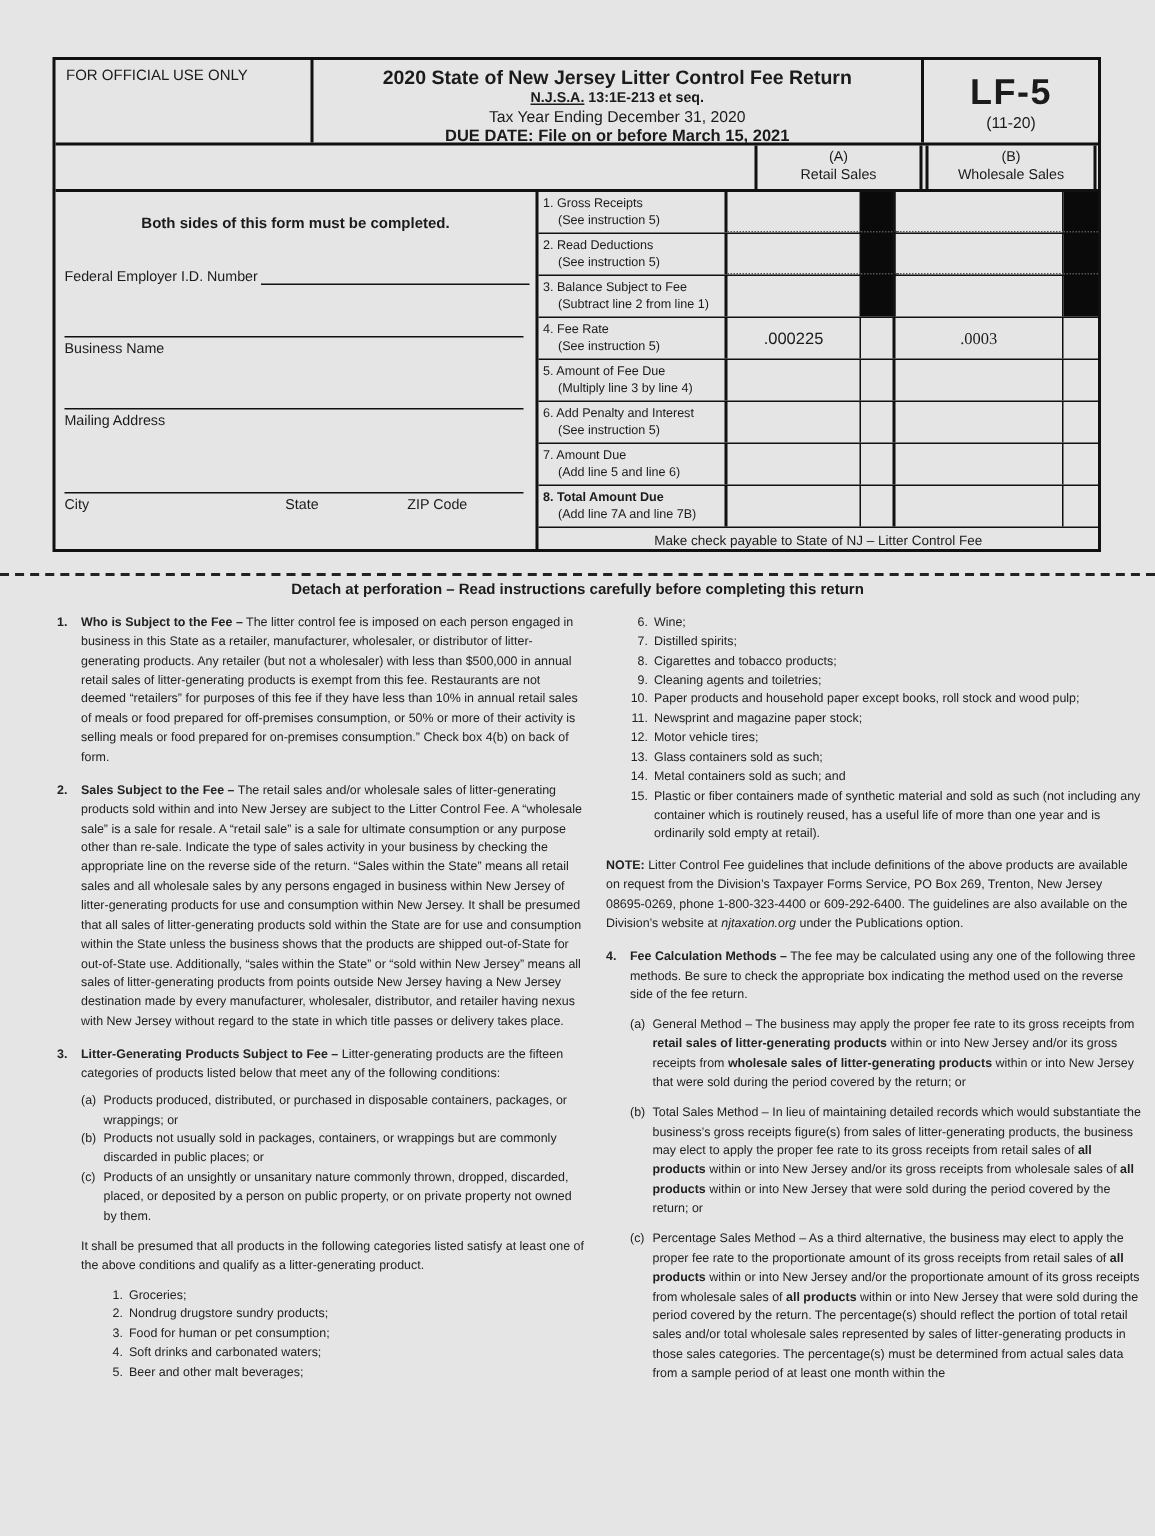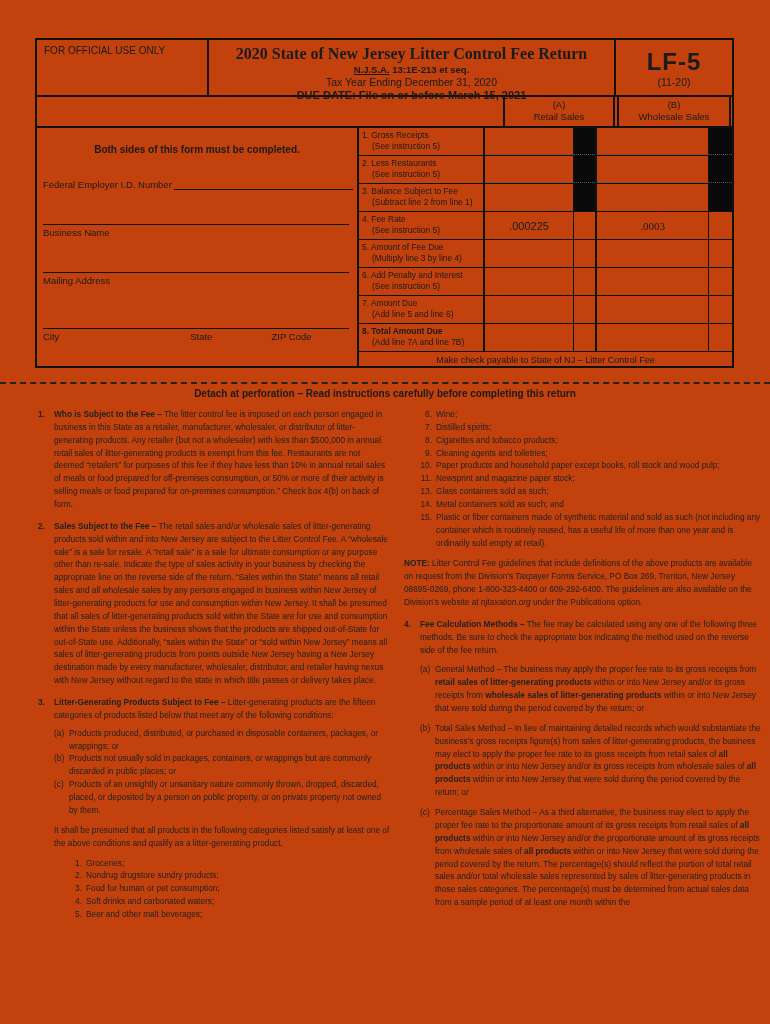--- a/index.html
+++ b/index.html
@@ -1,27 +1,27 @@
 <!DOCTYPE html>
 <html><head>
 <meta charset="utf-8">
 <style>
   * { margin:0; padding:0; box-sizing:border-box; }
   body { background:#888; font-family:"Liberation Sans", sans-serif; }
-  .page { position:relative; width:770px; height:1024px; background:#c2410c; margin:0 auto;
+  .page { position:relative; width:770px; height:1024px; background:#e5e5e5; margin:0 auto;
           color:#1b1b1b; overflow:hidden; }
 
   
   .form-box { position:absolute; left:35px; top:38px; width:699px; height:330px;
               border:2px solid #111; }
   .hdr { display:flex; height:57px; border-bottom:2px solid #111; }
   .hdr-official { width:172px; border-right:2px solid #111; padding:5px 7px;
                   font-size:10px; }
   .hdr-title { flex:1; text-align:center; padding-top:4px; line-height:1.25; }
-  .t1 { font-weight:bold; font-size:16px;font-family:Liberation Serif, serif; }
+  .t1 { font-weight:bold; font-size:13px; }
   .t2 { font-weight:bold; font-size:9.5px; }
   .t2 .us { text-decoration:underline; }
   .t3 { font-size:10.5px; }
   .t4 { font-weight:bold; font-size:11px; }
   .hdr-lf5 { width:118px; border-left:2px solid #111; text-align:center; padding-top:8px; }
   .lf5 { font-weight:bold; font-size:24px; letter-spacing:1px; }
   .rev { font-size:10.5px; }
 
   
   .row2 { position:relative; height:31px; border-bottom:2px solid #111; }
@@ -158,21 +158,21 @@
               <div class="l2">(See instruction 5)</div>
             </div>
             <div class="vcell ca"></div>
             <div class="vcell centsa blk"></div>
             <div class="vcell cbm"></div>
             <div class="vcell centsb blk"></div>
           </div>
 
           <div class="frow dot">
             <div class="lab">
-              <div class="l1"><span>2.</span> <span>Less Restaurants</span></div>
+              <div class="l1"><span>2.</span> <span>Read Deductions</span></div>
               <div class="l2">(See instruction 5)</div>
             </div>
             <div class="vcell ca"></div>
             <div class="vcell centsa blk"></div>
             <div class="vcell cbm"></div>
             <div class="vcell centsb blk"></div>
           </div>
 
           <div class="frow dot">
             <div class="lab">
@@ -294,20 +294,21 @@
 
     <div class="colr">
 
       <div class="plist plist0" style="margin-top:0;">
         <div class="pitem"><span class="pnum">6.</span><span>Wine;</span></div>
         <div class="pitem"><span class="pnum">7.</span><span>Distilled spirits;</span></div>
         <div class="pitem"><span class="pnum">8.</span><span>Cigarettes and tobacco products;</span></div>
         <div class="pitem"><span class="pnum">9.</span><span>Cleaning agents and toiletries;</span></div>
         <div class="pitem"><span class="pnum">10.</span><span>Paper products and household paper except books, roll stock and wood pulp;</span></div>
         <div class="pitem"><span class="pnum">11.</span><span>Newsprint and magazine paper stock;</span></div>
+        <div class="pitem"><span class="pnum">12.</span><span>Motor vehicle tires;</span></div>
         <div class="pitem"><span class="pnum">13.</span><span>Glass containers sold as such;</span></div>
         <div class="pitem"><span class="pnum">14.</span><span>Metal containers sold as such; and</span></div>
         <div class="pitem"><span class="pnum">15.</span><span>Plastic or fiber containers made of synthetic material and sold as such (not including any container which is routinely reused, has a useful life of more than one year and is ordinarily sold empty at retail).</span></div>
       </div>
 
       <div class="note"><span style="font-weight: bold;">NOTE:</span><span> Litter Control Fee guidelines that include definitions of the above products are available on request from the Division’s Taxpayer Forms Service, PO Box 269, Trenton, New Jersey 08695-0269, phone 1-800-323-4400 or 609-292-6400. The guidelines are also available on the Division’s website at </span><span style="font-style: italic;">njtaxation.org</span><span> under the Publications option.</span></div>
 
       <div class="sec">
         <span class="num">4.</span>
         <span class="ttl">Fee Calculation Methods –</span><span> The fee may be calculated using any one of the following three methods. Be sure to check the appropriate box indicating the method used on the reverse side of the fee return.</span>

